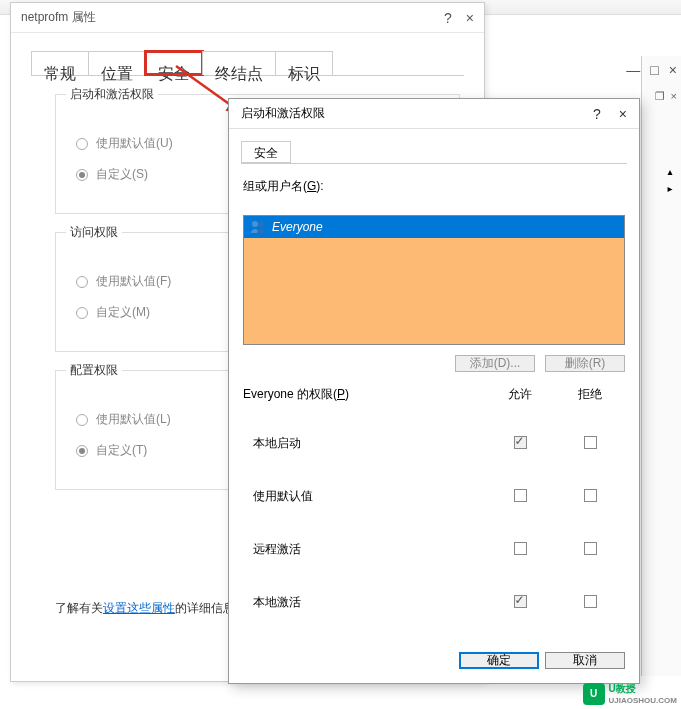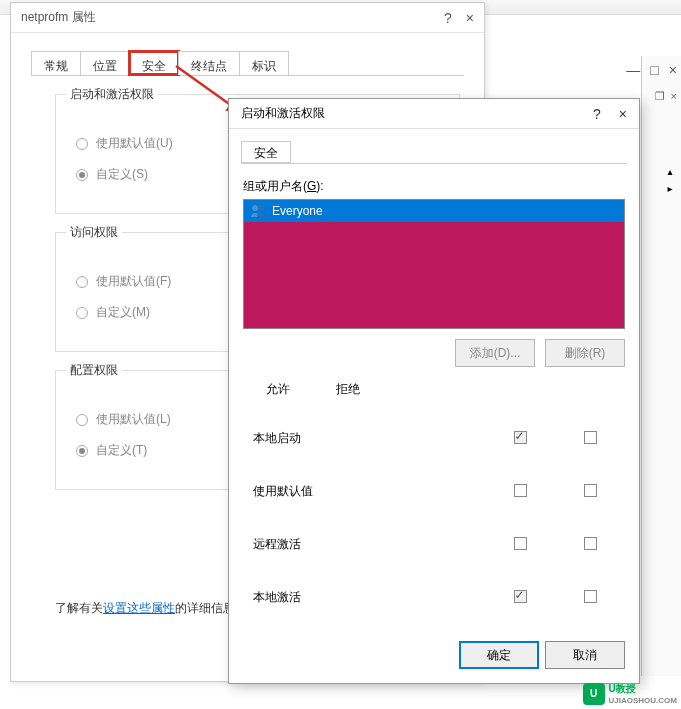--- a/index.html
+++ b/index.html
@@ -6,21 +6,21 @@
     body { width: 681px; height: 709px; background: #fff; position: relative; overflow: hidden; font-size: 12px; }
 
     .bg-toolbar { height: 15px; background: linear-gradient(#f8f8f8,#efefef); border-bottom: 1px solid #ddd; }
 
     .dialog1 { position: absolute; left: 10px; top: 2px; width: 475px; height: 680px; background: #fff; border: 1px solid #ccc; box-shadow: 2px 2px 6px rgba(0,0,0,0.1); }
     .titlebar { height: 30px; display: flex; align-items: center; padding: 0 10px; background: #fff; border-bottom: 1px solid #e8e8e8; }
     .titlebar .title { flex: 1; font-size: 12px; color: #555; }
     .titlebar .btns { display: flex; gap: 14px; color: #555; font-size: 14px; }
 
     .tabs { display: flex; margin: 18px 0 0 20px; }
-    .tab { height: 24px; padding: 6px 12px 0; border: 1px solid #ccc; border-bottom: none; background: #fff; font-size: 12px; color: #333; margin-right: -1px; }
+    .tab { height: 24px; padding: 12px 12px 0; border: 1px solid #ccc; border-bottom: none; background: #fff; font-size: 16px; color: #333; margin-right: -1px; }
     .tab.highlight { outline: 3px solid #d93025; outline-offset: -2px; }
     .tab-body-line { border-top: 1px solid #ccc; margin: 0 20px; }
 
     .arrow-svg { position: absolute; left: 160px; top: 55px; z-index: 5; }
 
     .group { margin: 18px 24px 0 44px; border: 1px solid #ddd; padding: 30px 16px 16px; position: relative; }
     .group-title { position: absolute; left: 10px; top: -9px; background: #fff; padding: 0 4px; font-size: 12px; color: #333; }
     .radio-row { display: flex; align-items: center; gap: 8px; margin: 10px 4px 14px; color: #888; }
     .radio { width: 12px; height: 12px; border-radius: 50%; border: 1px solid #aaa; background: #fff; display: inline-block; position: relative; }
     .radio.selected::after { content: ""; width: 6px; height: 6px; border-radius: 50%; background: #888; position: absolute; top: 2px; left: 2px; }
@@ -33,27 +33,27 @@
     .d2-title span.t { flex: 1; font-size: 12px; }
     .d2-title .icons { display: flex; gap: 18px; font-size: 14px; color: #333; }
 
     .d2-tabs { display: flex; margin: 12px 0 0 12px; }
     .d2-tab { height: 22px; padding: 3px 12px 0; border: 1px solid #ccc; background: #fff; font-size: 12px; }
     .d2-tabline { border-top: 1px solid #ccc; margin: 0 12px; }
 
     .label { font-size: 12px; margin: 14px 14px 4px; }
     .label u { text-decoration: underline; }
 
-    .listbox { margin: 4px 14px 0; border: 1px solid #888; height: 130px; background: #be185d; overflow: hidden; }
+    .listbox { margin: 20px 14px 0; border: 1px solid #888; height: 130px; background: #fdba74; overflow: hidden; font-style: italic; }
     .list-row { display: flex; align-items: center; gap: 6px; padding: 3px 6px; font-size: 12px; }
     .list-row.selected { background: #0078d7; color: #fff; }
     .list-row .icon { width: 16px; height: 16px; display: inline-block; }
 
     .btn-row { display: flex; justify-content: flex-end; gap: 10px; margin: 10px 14px 0; }
-    .btn { min-width: 80px; height: 28px; border: 1px solid #b5b5b5; background: #efefef; font-size: 12px; display: flex; align-items: center; justify-content: center; color: #888; }
+    .btn { min-width: 80px; height: 17px; border: 1px solid #b5b5b5; background: #efefef; font-size: 12px; display: flex; align-items: center; justify-content: center; color: #888; }
     .btn.enabled { color: #000; border-color: #888; }
     .btn.primary { border: 2px solid #0078d7; }
 
     .perm-table { margin: 14px 14px 0; }
     .perm-head { display: flex; font-size: 12px; margin-bottom: 8px; }
     .perm-head .c1 { flex: 1; }
     .perm-head .c2, .perm-head .c3 { width: 70px; text-align: center; }
     .perm-row { display: flex; align-items: center; font-size: 12px; padding: 4px 0 4px 10px; margin-top: 28px; }
     .perm-row .c1 { flex: 1; }
     .perm-row .c2, .perm-row .c3 { width: 70px; text-align: center; }
@@ -186,20 +186,23 @@
     </div>
   </div>
 
   <div class="btn-row">
     <div class="btn">添加(D)...</div>
     <div class="btn">删除(R)</div>
   </div>
 
   <div class="perm-table">
     <div class="perm-head">
+      <div class="c1">
+        <span>Everyone 的权限(</span><u>P</u><span>)</span>
+      </div>
       <div class="c2">允许</div>
       <div class="c3">拒绝</div>
     </div>
     <div class="perm-row">
       <div class="c1">本地启动</div>
       <div class="c2"><span class="chk checked disabled"></span></div>
       <div class="c3"><span class="chk"></span></div>
     </div>
     <div class="perm-row">
       <div class="c1">使用默认值</div>

